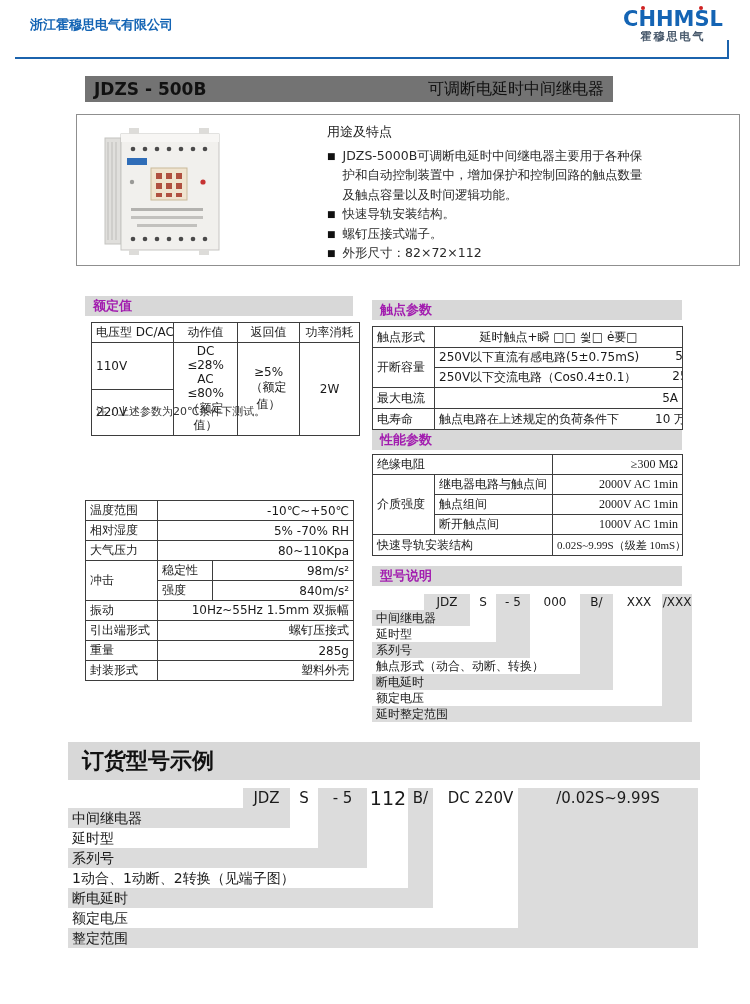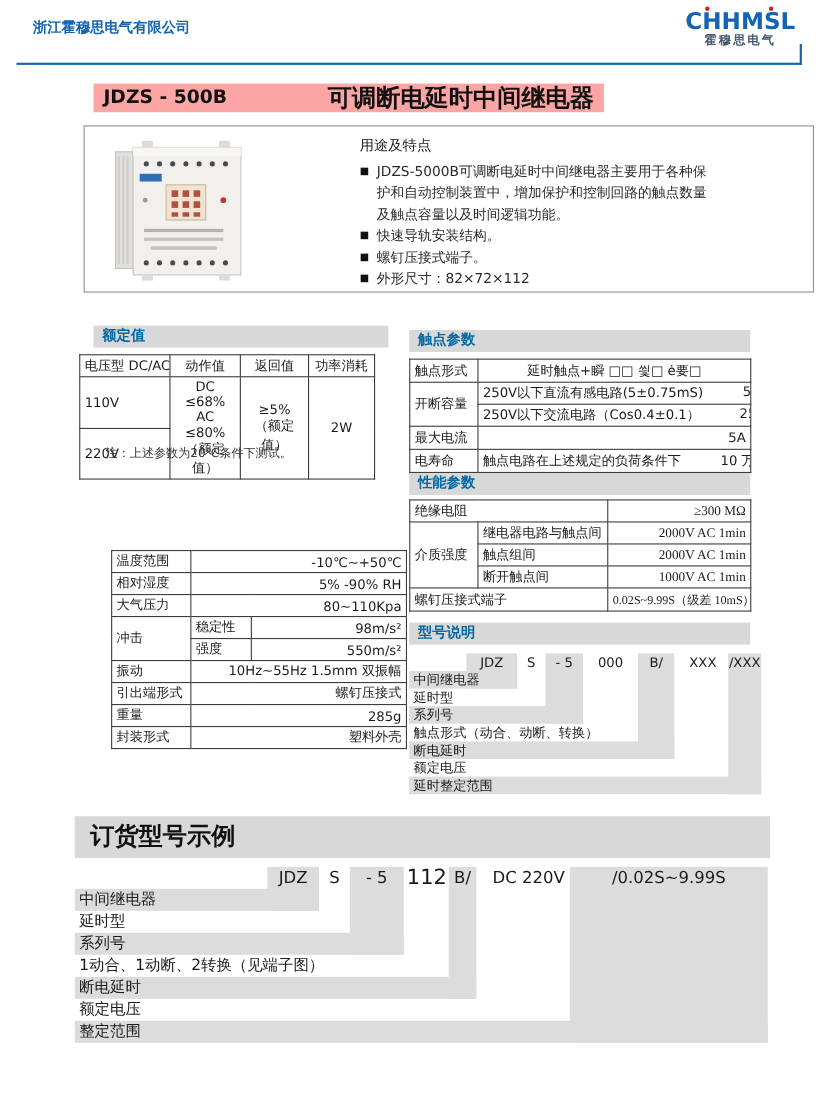--- a/index.html
+++ b/index.html
@@ -9,34 +9,34 @@
   
   .company-name{position:absolute;left:30px;top:16px;font-size:13px;font-weight:bold;color:#1464b4;}
   .logo{position:absolute;left:618px;top:8px;width:110px;text-align:center;}
   .logo-main{position:relative;display:inline-block;font-size:21px;font-weight:bold;color:#1464b4;letter-spacing:0px;line-height:22px;}
   .logo-dot{position:absolute;width:4px;height:4px;border-radius:50%;background:#cf2222;top:-2px;}
   .logo-sub{font-size:11px;font-weight:bold;color:#47586b;letter-spacing:2px;line-height:13px;}
   .header-rule{position:absolute;left:15px;top:57px;width:714px;height:2px;background:#1b63ad;}
   .header-rule-v{position:absolute;left:727px;top:40px;width:2px;height:19px;background:#1b63ad;}
 
   
-  .title-bar{position:absolute;left:85px;top:76px;width:464px;height:26px;background:#fca5a5;display:flex;justify-content:space-between;align-items:center;padding:0 9px;box-sizing:border-box;}
+  .title-bar{position:absolute;left:85px;top:76px;width:528px;height:26px;background:#737373;display:flex;justify-content:space-between;align-items:center;padding:0 9px;box-sizing:border-box;}
   .title-bar .model{font-size:17px;font-weight:bold;color:#111;}
-  .title-bar .pname{font-size:22px;font-weight:bold;color:#111;}
+  .title-bar .pname{font-size:16px;font-weight:normal;color:#111;}
 
   
   .product-box{position:absolute;left:76px;top:114px;width:664px;height:152px;border:1px solid #8f8f8f;box-sizing:border-box;background:#fff;}
   .features{position:absolute;left:250px;top:8px;width:322px;}
   .features-heading{font-size:13px;color:#222;margin-bottom:5px;}
   .feature-item{font-size:12.5px;color:#2a2a2a;line-height:1.55;display:flex;}
   .feature-item .bullet{font-size:9px;padding:4px 7px 0 0;color:#111;}
   .device{position:absolute;left:22px;top:9px;}
 
   
-  .sec-bar{position:absolute;height:20px;background:#d8d8d8;font-size:13px;font-weight:bold;color:#0369a1;line-height:20px;padding-left:8px;box-sizing:border-box;}
+  .sec-bar{position:absolute;height:20px;background:#d8d8d8;font-size:13px;font-weight:bold;color:#a21caf;line-height:20px;padding-left:8px;box-sizing:border-box;}
 
   
   table.spec{border-collapse:collapse;table-layout:fixed;position:absolute;}
   table.spec td{border:1px solid #3d3d3d;font-size:12px;padding:1px 4px;color:#1a1a1a;overflow:hidden;white-space:nowrap;}
   td.c{text-align:center;}
   td.r{text-align:right;}
   .flexcell{display:flex;gap:36px;}
   .serif{font-family:"Liberation Serif","DejaVu Serif",serif;}
   .small-note{position:absolute;font-size:11px;color:#333;}
 
@@ -133,38 +133,38 @@
           <span>螺钉压接式端子。</span>
         </div>
       <div class="feature-item">
           <span class="bullet">■</span>
           <span>外形尺寸：82×72×112</span>
         </div>
     </div>
   </div>
 
   <div class="sec-bar" style="left:85px;top:296px;width:268px;">额定值</div>
-  <table class="spec" style="left:72px;top:322px;width:268px;padding-left:40px;">
+  <table class="spec" style="left:91px;top:322px;width:268px;padding-left:40px;">
     <colgroup>
         <col style="width:82px">
         <col style="width:64px">
         <col style="width:62px">
         <col style="width:60px">
       </colgroup>
     <tbody>
         <tr>
       <td>电压型 DC/AC</td>
       <td class="c">动作值</td>
       <td class="c">返回值</td>
       <td class="c">功率消耗</td>
     </tr>
     <tr>
       <td style="height:24px;">110V</td>
       <td class="c" rowspan="2" style="white-space:normal;">
-        <div>DC ≤68%</div>
+        <div>DC ≤28%</div>
         <div>AC ≤80%</div>
         <div>（额定值）</div>
       </td>
       <td class="c" rowspan="2" style="white-space:normal;">
         <div>≥5%</div>
         <div>（额定值）</div>
       </td>
       <td class="c" rowspan="2">2W</td>
     </tr>
     <tr>
@@ -237,53 +237,53 @@
     </tr>
     <tr>
       <td style="height:16px;">触点组间</td>
       <td class="r serif">2000V AC   1min</td>
     </tr>
     <tr>
       <td style="height:16px;font-family:Liberation Serif, serif;">断开触点间</td>
       <td class="r serif">1000V AC   1min</td>
     </tr>
     <tr>
-      <td colspan="2" style="height:18px;">螺钉压接式端子</td>
+      <td colspan="2" style="height:18px;">快速导轨安装结构</td>
       <td class="c serif" style="font-size:11px;">0.02S~9.99S（级差 10mS）</td>
     </tr>
   </tbody>
     </table>
 
-  <table class="spec" style="left:101px;top:500px;width:268px;">
+  <table class="spec" style="left:85px;top:500px;width:268px;">
     <colgroup>
         <col style="width:72px">
         <col style="width:55px">
         <col style="width:141px">
       </colgroup>
     <tbody>
         <tr>
       <td style="height:16px;">温度范围</td>
       <td colspan="2" class="r">-10℃~+50℃</td>
     </tr>
     <tr>
       <td style="height:16px;">相对湿度</td>
-      <td colspan="2" class="r">5% -90% RH</td>
+      <td colspan="2" class="r">5% -70% RH</td>
     </tr>
     <tr>
       <td style="height:16px;">大气压力</td>
       <td colspan="2" class="r">80~110Kpa</td>
     </tr>
     <tr>
       <td rowspan="2">冲击</td>
       <td style="height:16px;">稳定性</td>
       <td class="r">98m/s²</td>
     </tr>
     <tr>
       <td style="height:16px;">强度</td>
-      <td class="r">550m/s²</td>
+      <td class="r">840m/s²</td>
     </tr>
     <tr>
       <td style="height:16px;">振动</td>
       <td colspan="2" class="r">10Hz~55Hz 1.5mm 双振幅</td>
     </tr>
     <tr>
       <td style="height:16px;">引出端形式</td>
       <td colspan="2" class="r">螺钉压接式</td>
     </tr>
     <tr>

